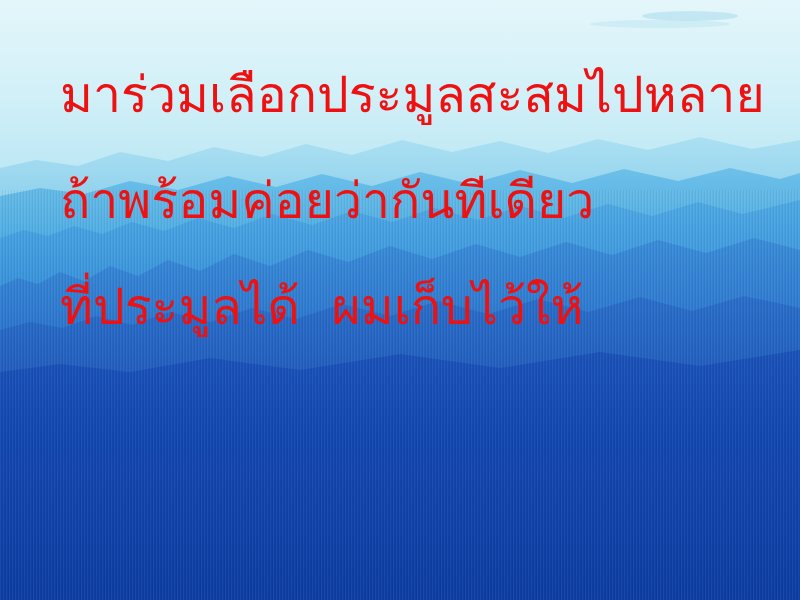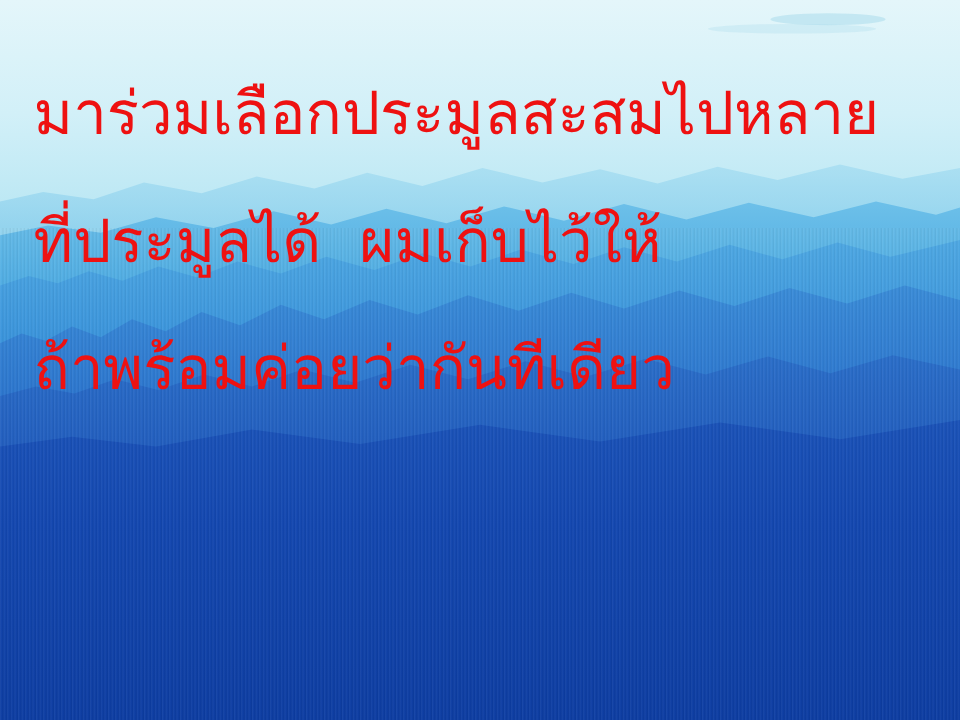--- a/index.html
+++ b/index.html
@@ -42,20 +42,21 @@
   .caption-line {
     display: block;
     color: #ee1111;
     font-size: 50px;
     line-height: 106px;
     letter-spacing: 0px;
     white-space: pre;
     font-weight: 400;
     font-family: "DejaVu Sans", "Liberation Sans", sans-serif;
     text-rendering: optimizeLegibility;
+    margin-left: 32px;
   }
 </style>
 </head>
 <body>
 
 <div id="scene">
 
   <svg class="bg-photo" viewBox="0 0 800 600" preserveAspectRatio="none" xmlns="http://www.w3.org/2000/svg">
     <defs>
       <linearGradient id="skyGrad" x1="0" y1="0" x2="0" y2="1">
@@ -125,17 +126,17 @@
          L640,297 L692,311 L744,296 L800,308 L800,400 L0,400 Z"></path>
 
     <path fill="url(#fgGrad)" d="M0,372 L60,364 L130,372 L210,358 L300,370 L400,354 L500,368
          L600,352 L700,366 L800,350 L800,600 L0,600 Z"></path>
 
     <rect x="0" y="190" width="800" height="410" fill="url(#grain)"></rect>
   </svg>
 
   <div class="caption-layer">
     <span class="caption-line">มาร่วมเลือกประมูลสะสมไปหลาย</span>
+    <span class="caption-line">ถ้าพร้อมค่อยว่ากันทีเดียว</span>
     <span class="caption-line">ที่ประมูลได้  ผมเก็บไว้ให้</span>
-    <span class="caption-line">ถ้าพร้อมค่อยว่ากันทีเดียว</span>
   </div>
 
 </div>
 
 </body></html>

